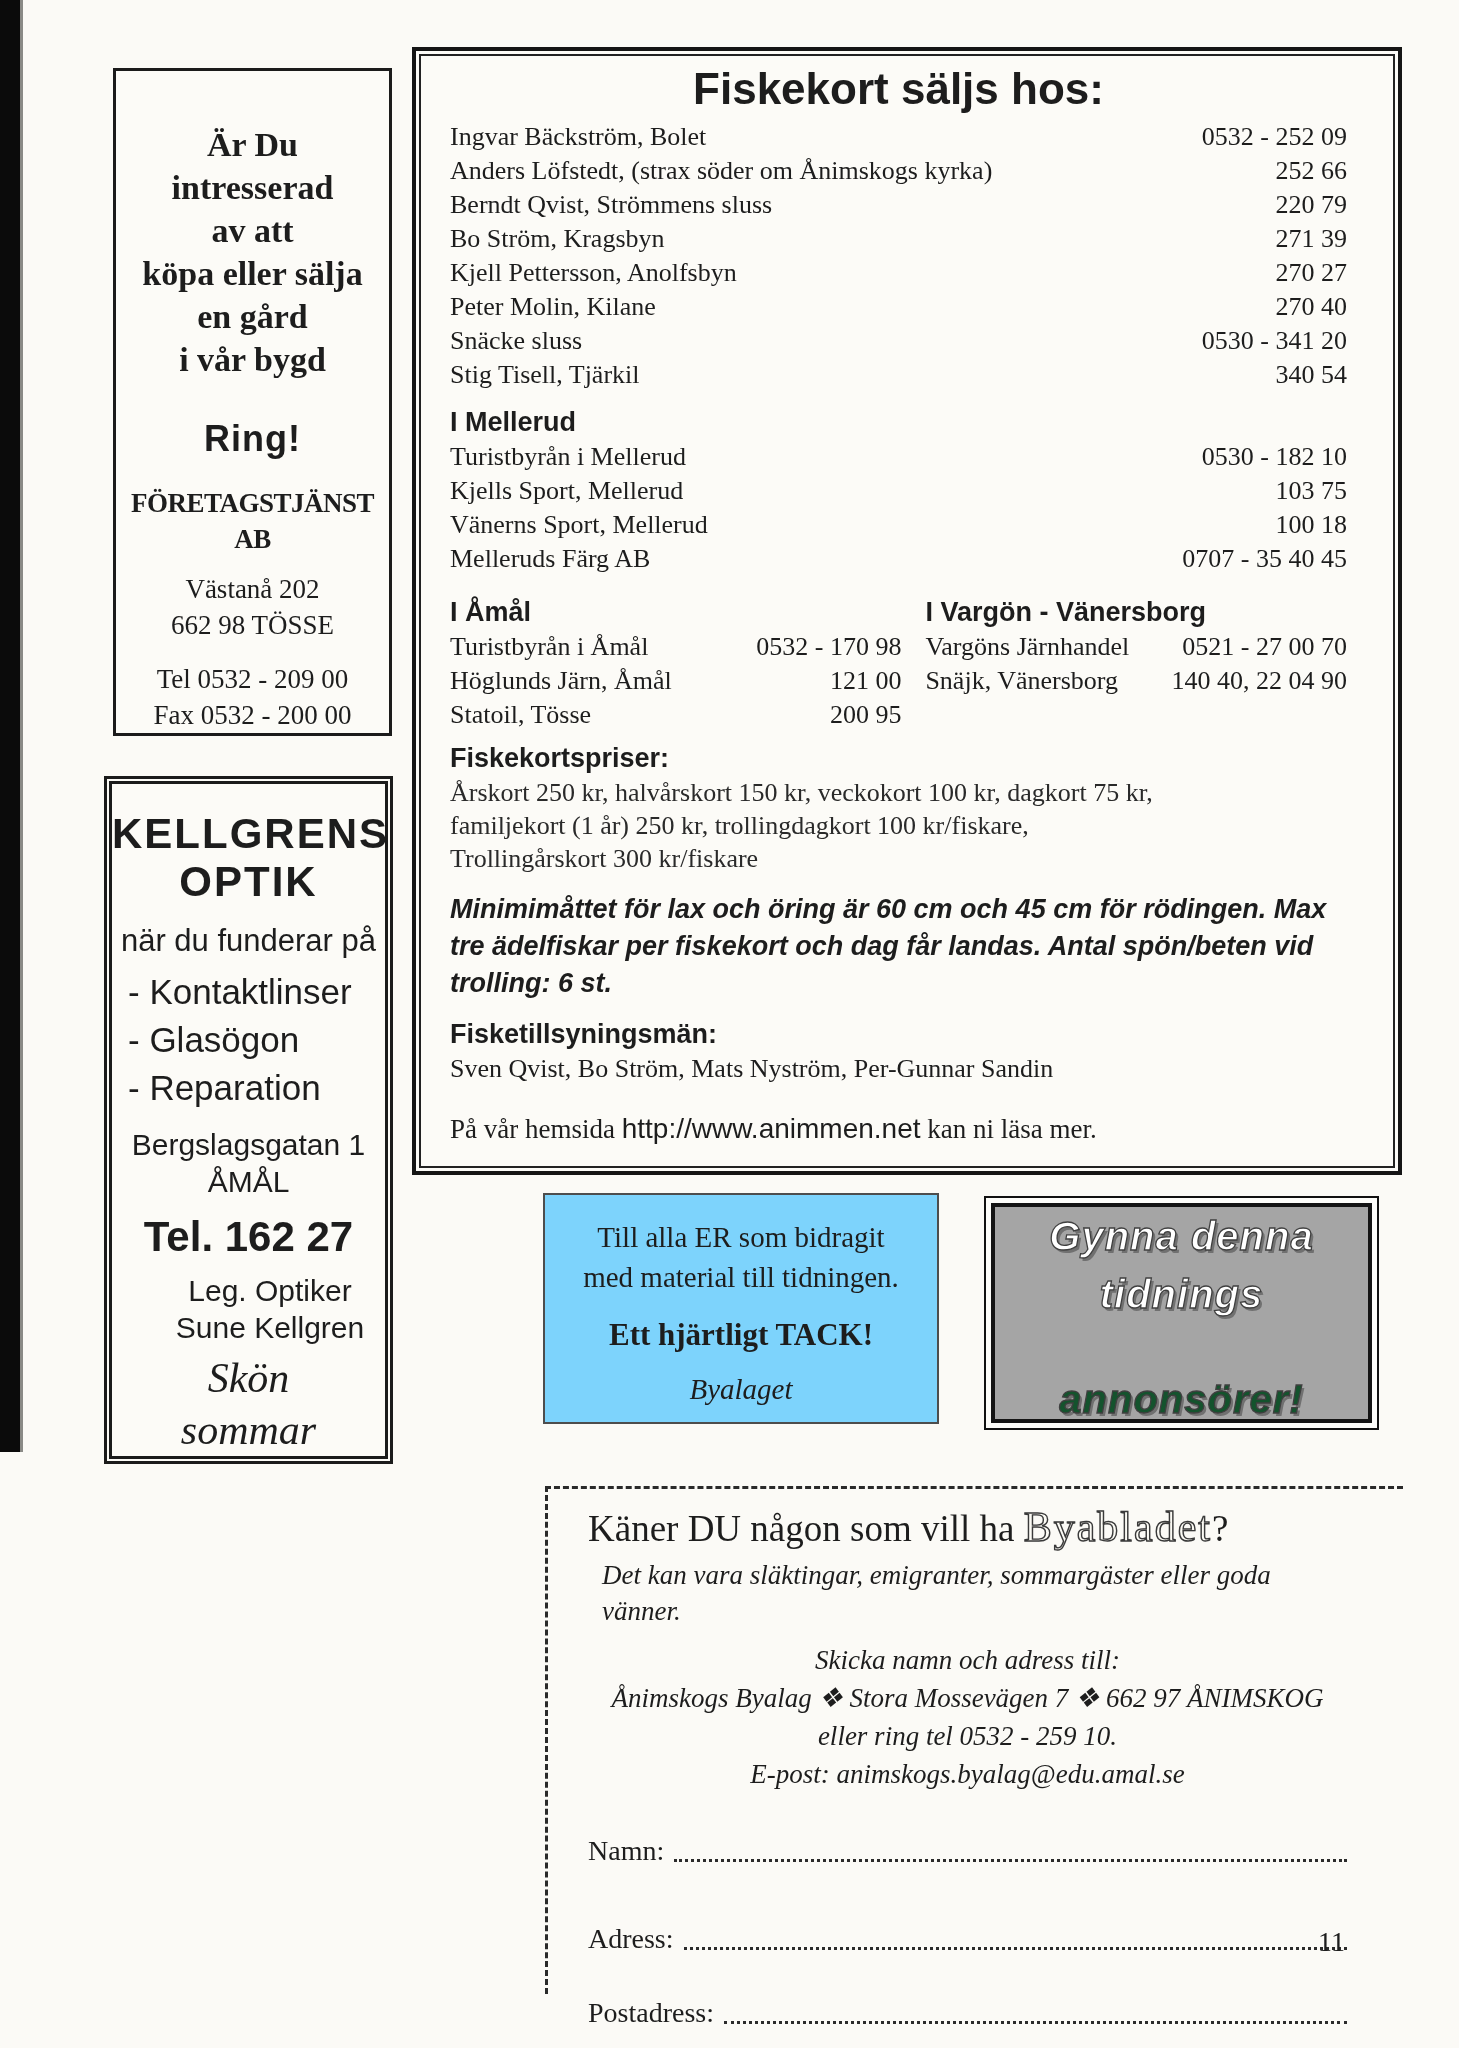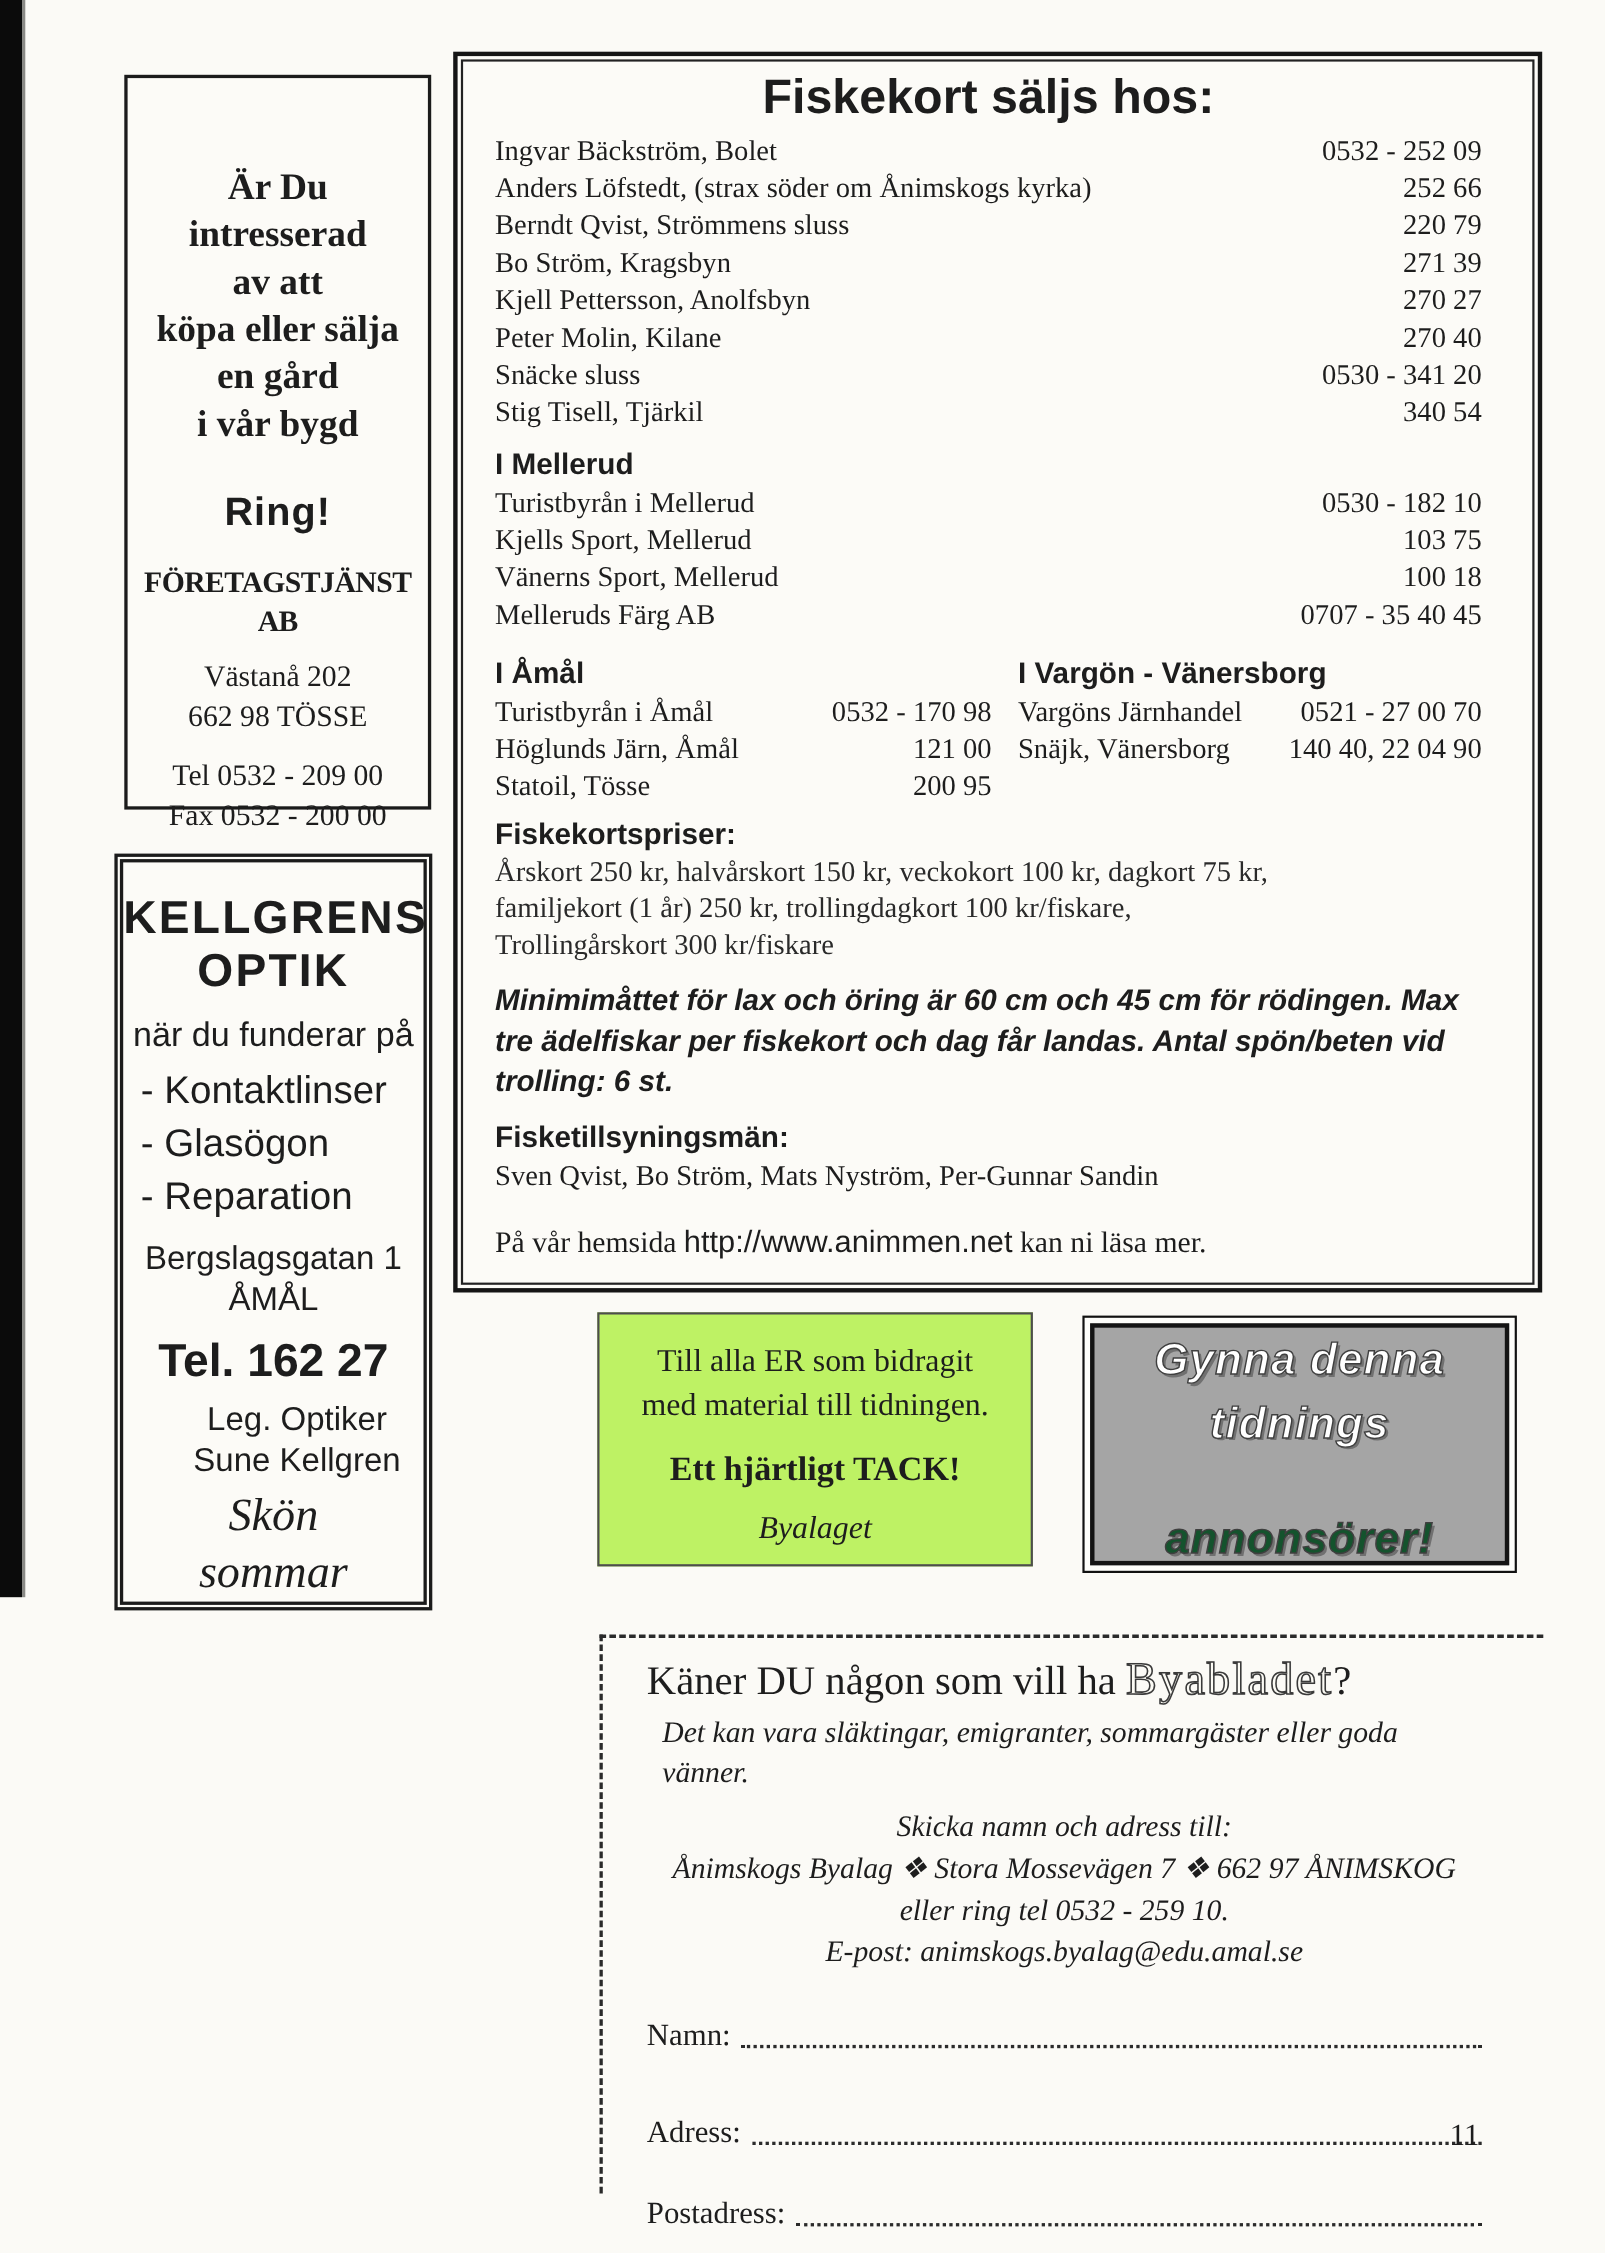--- a/index.html
+++ b/index.html
@@ -13,21 +13,21 @@
   .sans{font-family:"Liberation Sans", sans-serif;}
 
   
   .scan-edge{position:absolute;left:0;top:0;width:20px;height:1452px;background:#0b0b0b;}
   .scan-edge2{position:absolute;left:20px;top:0;width:3px;height:1452px;background:#8a8a86;}
 
   
   .farm{
     position:absolute;left:113px;top:68px;width:279px;height:668px;
     box-sizing:border-box;border:3px solid #1b1b1b;background:#fcfbf7;
-    text-align:center;padding-top:78px;
+    text-align:center;padding-top:52px;
   }
   .farm-line{font-weight:bold;font-size:34px;line-height:43px;}
   .farm-ring{font-family:"Liberation Sans",sans-serif;font-weight:bold;font-size:36px;line-height:44px;margin-top:36px;letter-spacing:1px;}
   .farm-company{font-weight:bold;font-size:27px;line-height:36px;margin-top:24px;letter-spacing:-0.5px;}
   .farm-addr{font-size:27px;line-height:36px;margin-top:14px;}
   .farm-tel{font-size:27px;line-height:36px;margin-top:18px;}
 
   
   .kell{
     position:absolute;left:104px;top:776px;width:289px;height:688px;
@@ -61,21 +61,21 @@
   .fk-col-r{flex:1;}
   .fk-price-line{font-size:26px;line-height:33px;color:#2a2a2a;}
   .fk-rules{font-family:"Liberation Sans",sans-serif;font-weight:bold;font-style:italic;font-size:27px;line-height:37px;margin:16px 0 0 0;}
   .fk-sup{font-size:26px;line-height:33px;}
   .fk-web{font-size:27px;line-height:36px;margin-top:26px;}
   .fk-web .url{font-family:"Liberation Sans",sans-serif;font-size:28px;}
 
   
   .thanks{
     position:absolute;left:543px;top:1193px;width:396px;height:231px;
-    box-sizing:border-box;border:2px solid #4d4d4d;background:#bef264;
+    box-sizing:border-box;border:2px solid #4d4d4d;background:#7dd3fc;
     text-align:center;padding-top:22px;
   }
   .thanks-line{font-size:29px;line-height:40px;}
   .thanks-tack{font-weight:bold;font-size:31px;line-height:40px;margin-top:18px;}
   .thanks-sig{font-style:italic;font-size:29px;line-height:40px;margin-top:14px;}
 
   
   .promo-outer{
     position:absolute;left:984px;top:1196px;width:395px;height:234px;
     box-sizing:border-box;border:2px solid #111;padding:5px;background:#fdfdfa;

